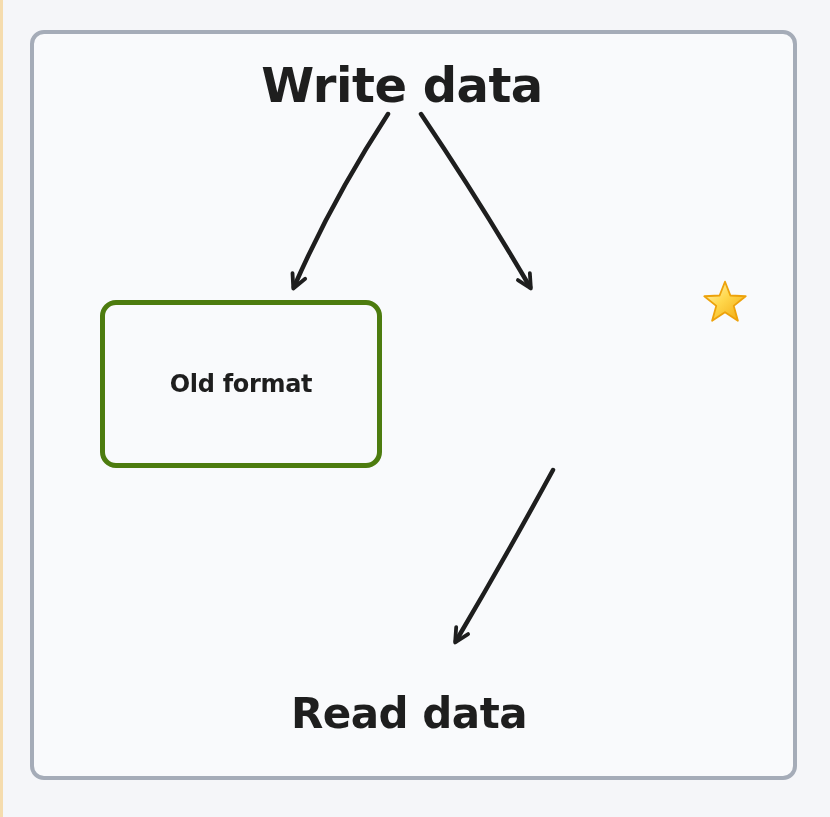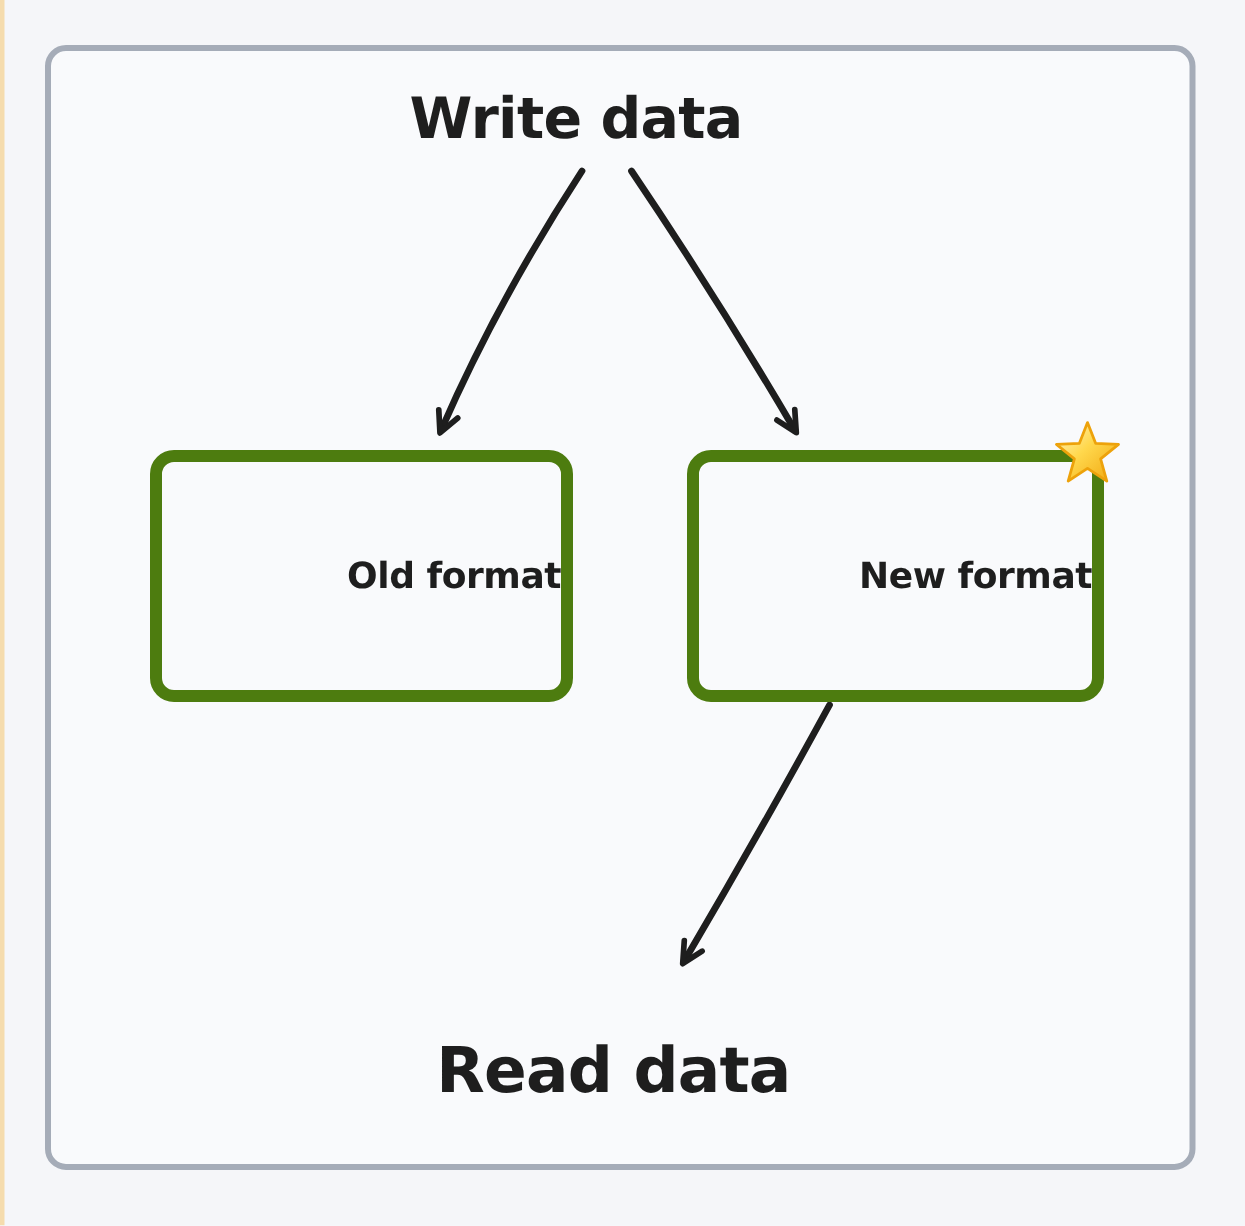--- a/index.html
+++ b/index.html
@@ -38,41 +38,41 @@
   }
 
   .hand-text {
     position: absolute;
     color: #1e1e1e;
     font-weight: 700;
     white-space: nowrap;
     letter-spacing: -0.5px;
   }
   .title-top {
-    left: 384px; top: 60px;
+    left: 402px; top: 60px;
     transform: translateX(-50%);
-    font-size: 38px;
+    font-size: 48px;
     line-height: 1.05;
   }
   .title-bottom {
     left: 409px; top: 692px;
     transform: translateX(-50%);
     font-size: 42px;
     line-height: 1.05;
   }
 
   .node {
     position: absolute;
     box-sizing: border-box;
-    border: 8px solid #4d7c0f;
+    border: 5px solid #4d7c0f;
     border-radius: 16px;
     background: transparent;
     display: flex;
     align-items: center;
-    justify-content: flex-end;
+    justify-content: center;
     color: #1e1e1e;
     font-weight: 700;
     font-size: 24px;
     letter-spacing: -0.3px;
   }
   .node-old { left: 100px; top: 300px; width: 282px; height: 168px; }
   .node-new { left: 458px; top: 300px; width: 278px; height: 168px; }
 
   .star-badge {
     position: absolute;
@@ -99,23 +99,20 @@
     <path d="M 421 114 Q 479 200 530 287" fill="none" stroke="#1e1e1e" stroke-width="4.5" stroke-linecap="round" marker-end="url(#ah)"></path>
     <path d="M 553 470 Q 505 558 456 641" fill="none" stroke="#1e1e1e" stroke-width="4.5" stroke-linecap="round" marker-end="url(#ah)"></path>
   </svg>
 
   <div class="hand-text title-top">Write data</div>
 
   <div class="node node-old">
     <span>Old format</span>
   </div>
 
-  <div class="node node-new">
-    <span>New format</span>
-  </div>
 
   <svg class="star-badge" viewBox="0 0 40 40" xmlns="http://www.w3.org/2000/svg">
     <defs>
       <linearGradient id="starg" x1="0" y1="0" x2="1" y2="1">
         <stop offset="0" stop-color="#fff6c9"></stop>
         <stop offset="0.45" stop-color="#ffd84d"></stop>
         <stop offset="1" stop-color="#f0a50c"></stop>
       </linearGradient>
     </defs>
     <polygon points="20,1.5 24.7,13.5 38,14.1 27.6,22.5 31.2,35.4 20,28 8.8,35.4 12.4,22.5 2,14.1 15.3,13.5" fill="url(#starg)" stroke="#eda20b" stroke-width="1.6" stroke-linejoin="round"></polygon>

